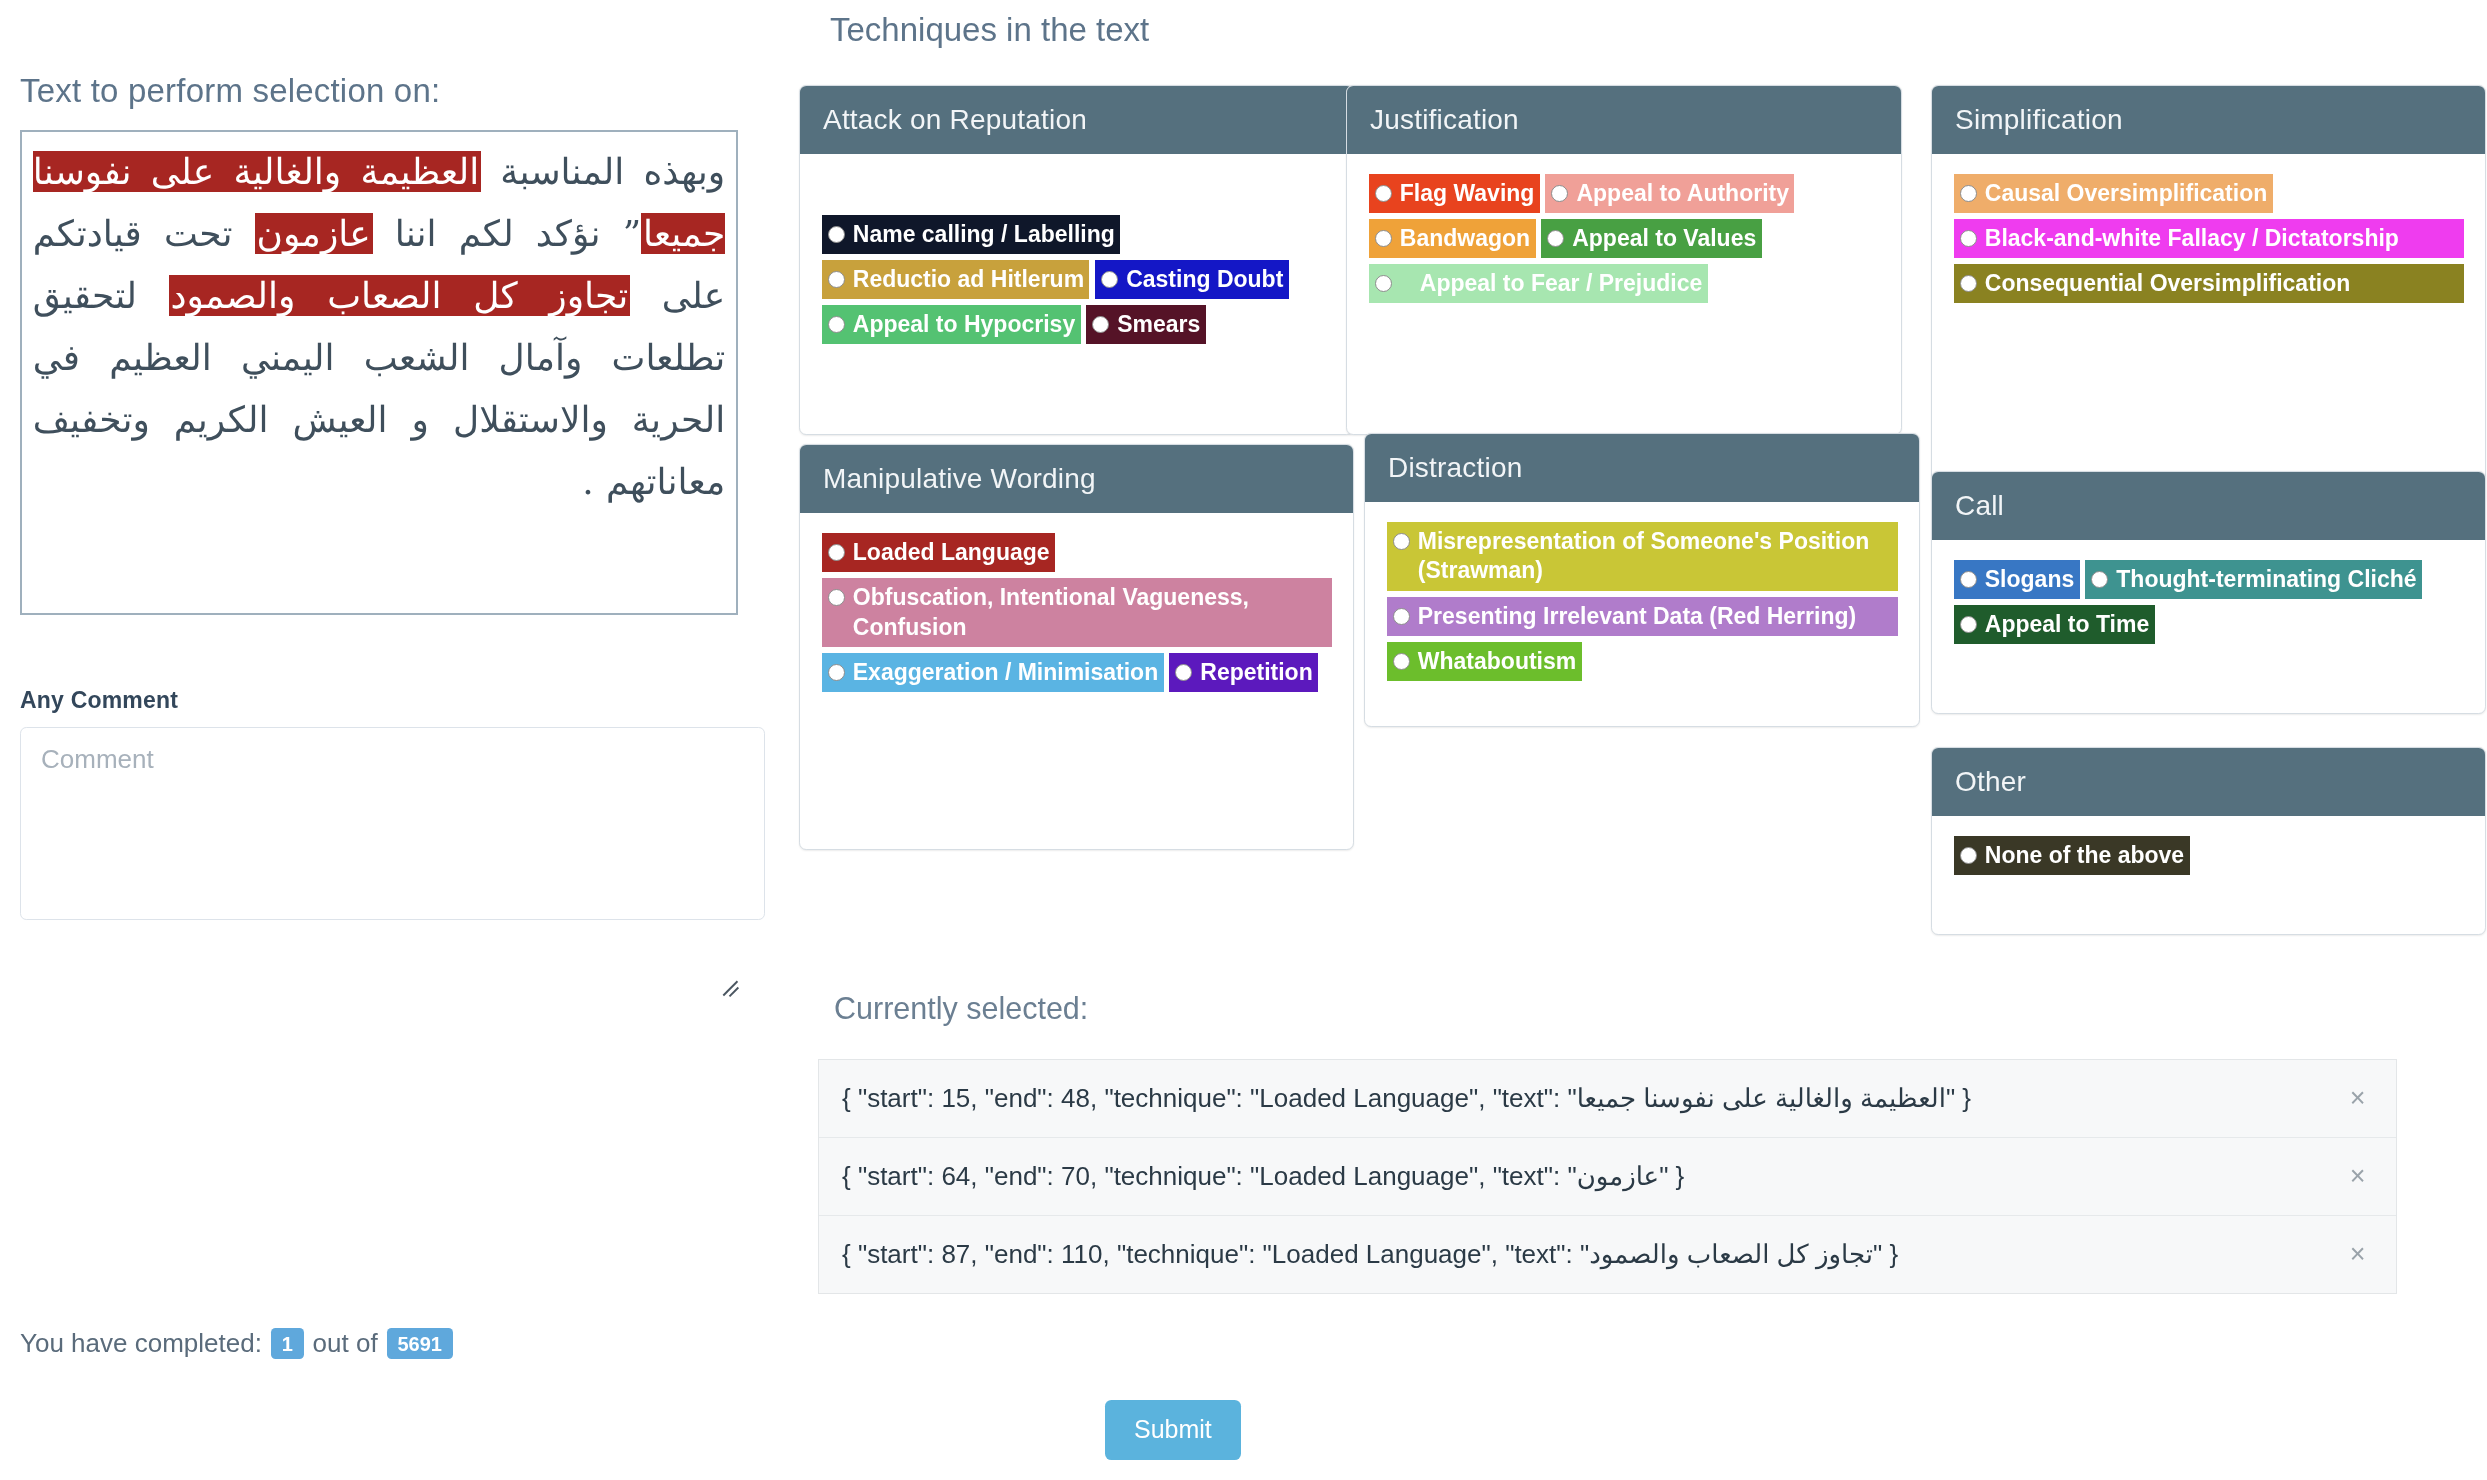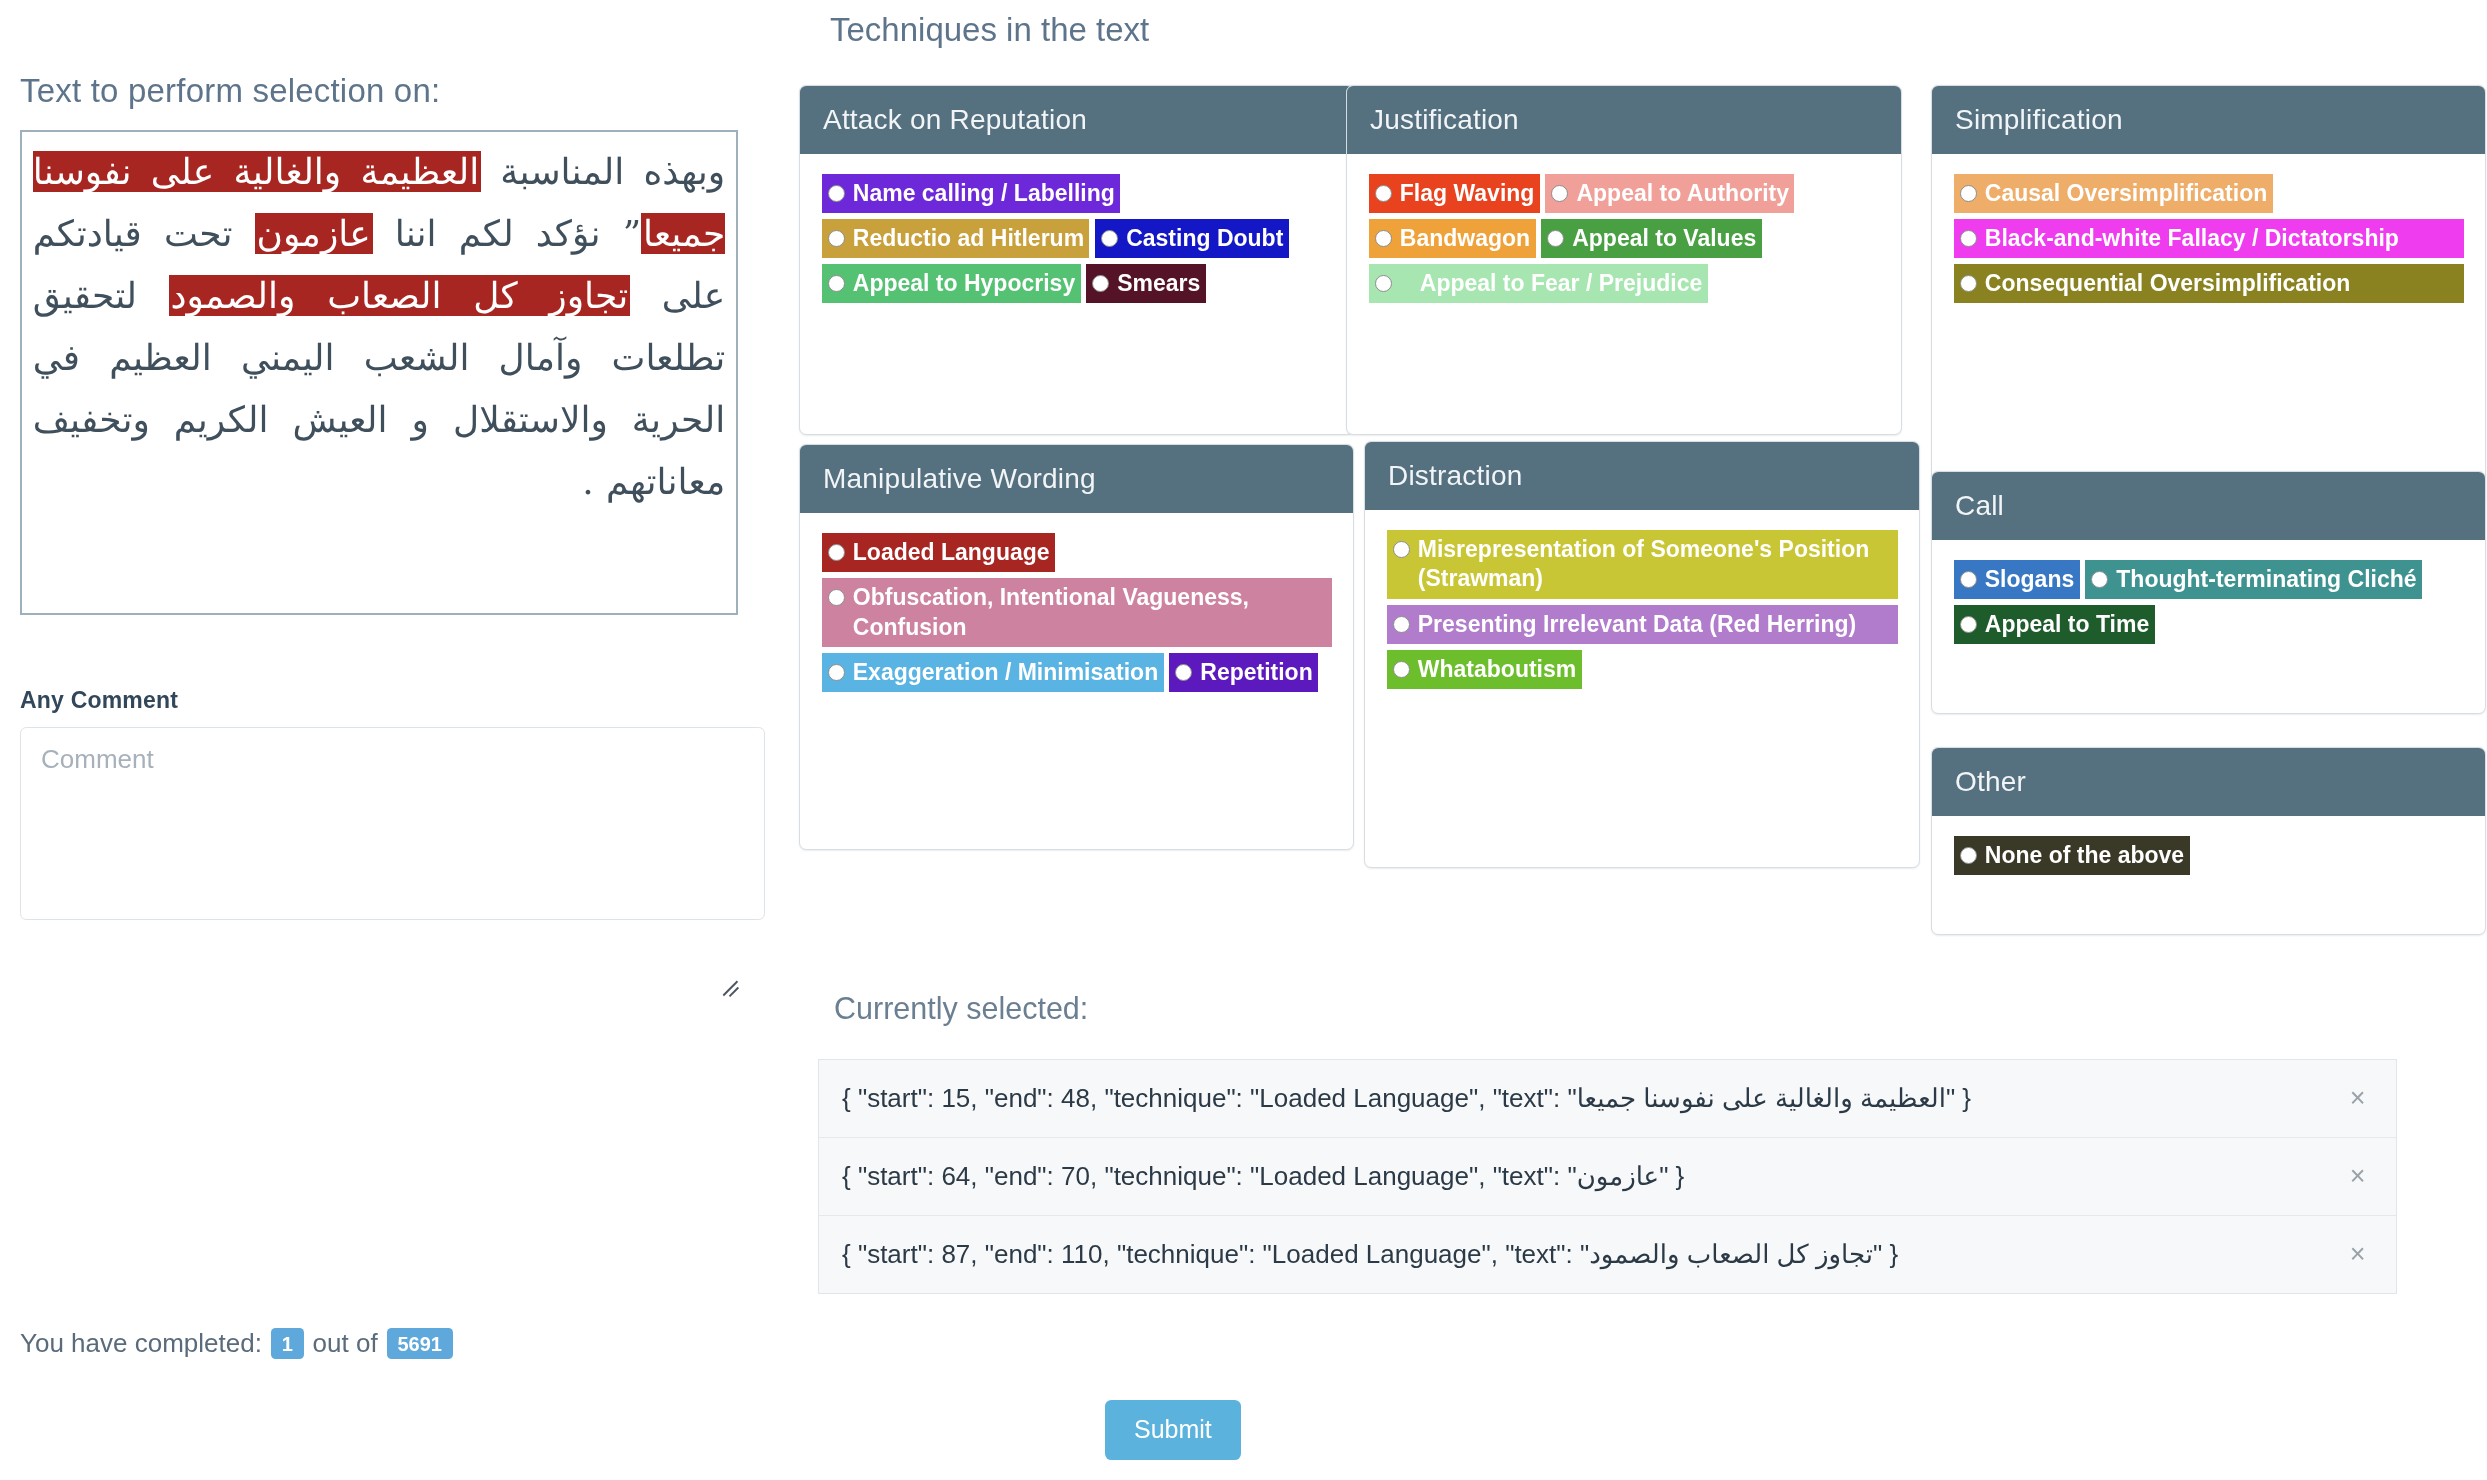--- a/index.html
+++ b/index.html
@@ -171,21 +171,21 @@
     </div>
   </div>
 
   <div class="tech-title">Techniques in the text</div>
 
   <div class="cards-zone" id="cards-zone">
       <div class="card" style="left: 0px; top: 0px; width: 555px; height: 350px;">
         <div class="card-head">Attack on Reputation</div>
         <div class="card-body">
           <div class="chip-row">
-            <div class="chip" style="background: #6d28d9;">
+            <div class="chip" style="background: #0f172a; margin-top: 41px;">
               <span class="radio"></span>
               <span class="chip-label">Name calling / Labelling</span>
             </div>
             <div class="chip" style="background: rgb(200, 161, 60);">
               <span class="radio"></span>
               <span class="chip-label">Reductio ad Hitlerum</span>
             </div>
             <div class="chip" style="background: rgb(20, 23, 198);">
               <span class="radio"></span>
               <span class="chip-label">Casting Doubt</span>
@@ -263,21 +263,21 @@
               <span class="radio"></span>
               <span class="chip-label">Exaggeration / Minimisation</span>
             </div>
             <div class="chip" style="background: rgb(92, 25, 189);">
               <span class="radio"></span>
               <span class="chip-label">Repetition</span>
             </div>
           </div>
         </div>
       </div>
-      <div class="card" style="left: 565px; top: 356px; width: 556px; height: 427px;">
+      <div class="card" style="left: 565px; top: 348px; width: 556px; height: 294px;">
         <div class="card-head">Distraction</div>
         <div class="card-body">
           <div class="chip-row">
             <div class="chip wide" style="background: rgb(201, 198, 54);">
               <span class="radio"></span>
               <span class="chip-label">Misrepresentation of Someone's Position (Strawman)</span>
             </div>
             <div class="chip wide" style="background: rgb(176, 124, 203);">
               <span class="radio"></span>
               <span class="chip-label">Presenting Irrelevant Data (Red Herring)</span>

